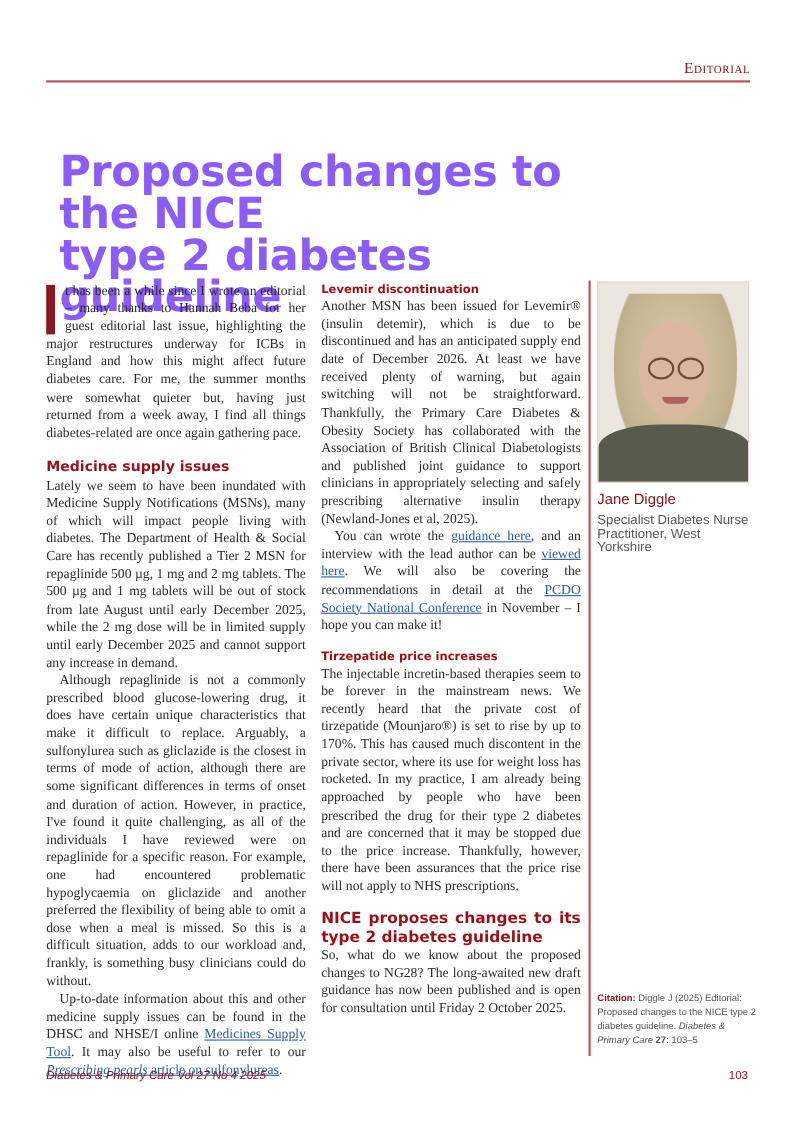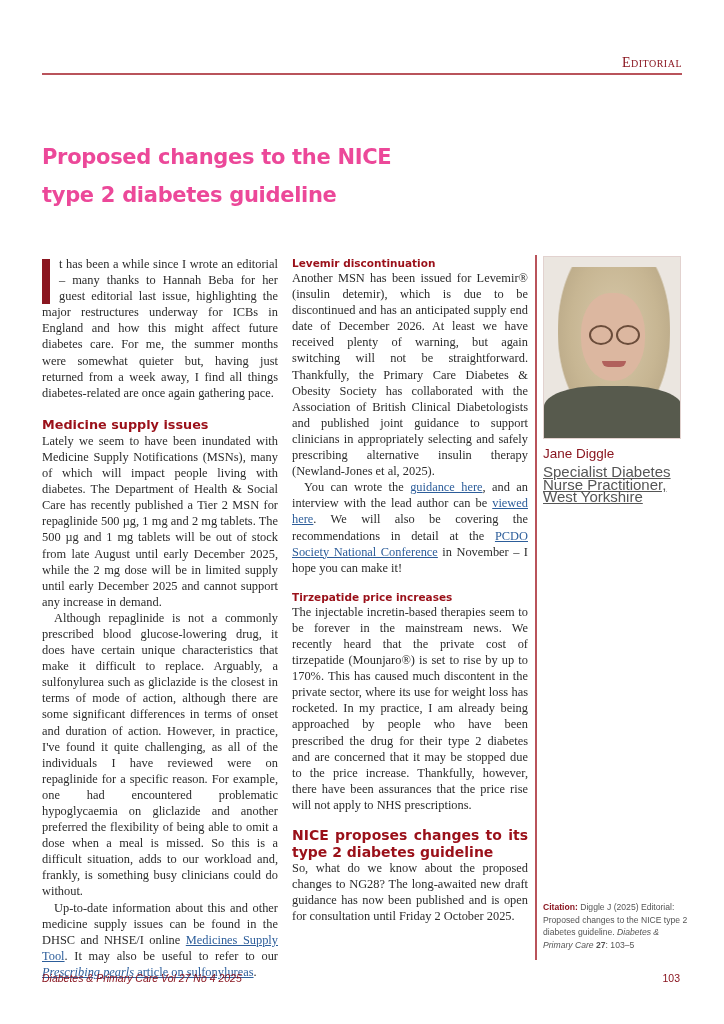--- a/index.html
+++ b/index.html
@@ -7,23 +7,23 @@
   body { position: relative; font-family: "DejaVu Serif", "Liberation Serif", serif; color: #2a2a2a; }
 
   .section-label {
     position: absolute; right: 42px; top: 55px;
     font-family: "Liberation Serif", serif; font-size: 14px; color: #8a1620;
     letter-spacing: 0.5px; font-variant: small-caps;
   }
   .header-rule { position: absolute; left: 42px; right: 42px; top: 73px; height: 1.5px; background: #b9535b; }
 
   .title {
-    position: absolute; left: 42px; top: 138px; width: 480px;
+    position: absolute; left: 54px; top: 138px; width: 480px;
     font-family: "DejaVu Sans", "Liberation Sans", sans-serif; font-weight: bold;
-    font-size: 21px; line-height: 38px; color: #ec4899; letter-spacing: -0.3px;
+    font-size: 39px; line-height: 38px; color: #8b5cf6; letter-spacing: -0.3px;
   }
 
   .col {
     position: absolute; top: 256px;
     font-family: "Liberation Serif", serif; font-size: 12.4px; line-height: 16.1px;
     text-align: justify; color: #2b2b2b;
   }
   .col-left { left: 42px; width: 236px; }
   .col-mid { left: 292px; width: 236px; }
   .col p { margin: 0; }
@@ -67,21 +67,21 @@
     position: absolute; left: 0; bottom: 0; width: 138px; height: 52px;
     background: #575a4d; border-radius: 40% 40% 0 0;
   }
 
   .author-name {
     position: absolute; left: 543px; top: 446px;
     font-family: "Liberation Sans", sans-serif; font-size: 13.5px; color: #8a1620;
   }
   .author-role {
     position: absolute; left: 543px; top: 466px; width: 140px;
-    font-family: "Liberation Sans", sans-serif; font-size: 15px; line-height: 12.5px; color: #555; text-decoration: underline;
+    font-family: "Liberation Sans", sans-serif; font-size: 12px; line-height: 12.5px; color: #555;
   }
 
   .citation {
     position: absolute; left: 543px; top: 901px; width: 145px;
     font-family: "Liberation Sans", sans-serif; font-size: 8.6px; line-height: 12.6px; color: #555;
   }
   .citation .label { color: #8a1620; font-weight: bold; }
   .citation .journal { font-style: italic; }
   .citation .vol { font-weight: bold; }
 

